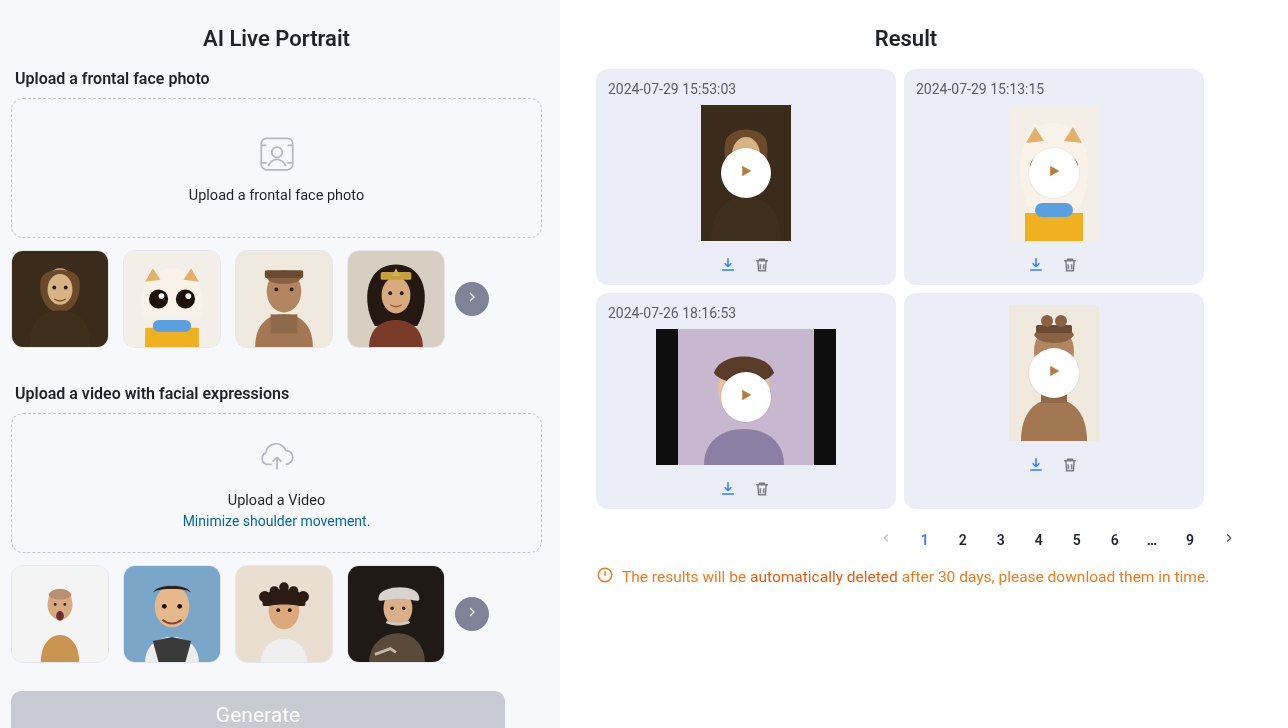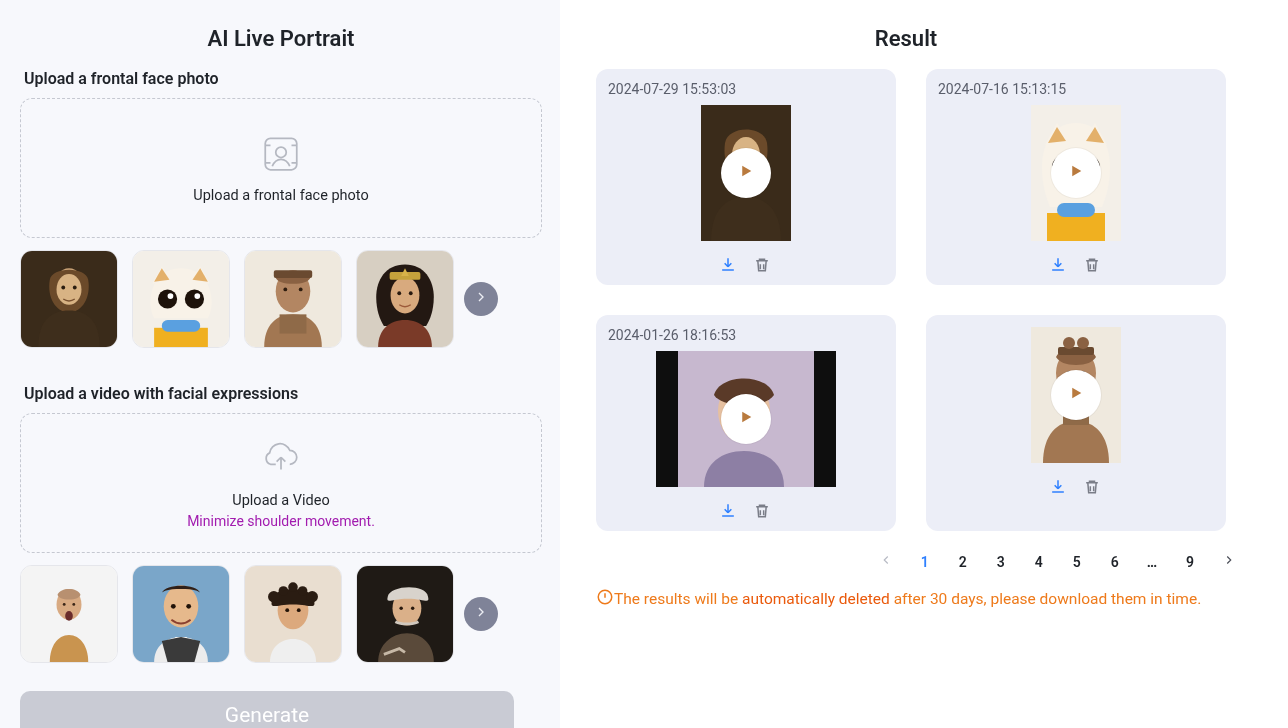--- a/index.html
+++ b/index.html
@@ -11,21 +11,21 @@
   }
   .app {
     display: flex;
     width: 1288px;
     height: 728px;
   }
   
   .panel-left {
     width: 560px;
     background: #f7f8fc;
-    padding: 18px 18px 18px 20px;
+    padding: 18px 18px 18px 11px;
     position: relative;
   }
   .panel-right {
     width: 728px;
     background: #fff;
     padding: 18px 0 30px 36px;
     position: relative;
   }
   .title-left {
     text-align: center;
@@ -54,21 +54,21 @@
     stroke: #b5b8c1;
     fill: none;
   }
   .upload-text {
     font-size: 14.5px;
     color: #1f2329;
     margin-top: 8px;
   }
   .upload-sub {
     font-size: 14px;
-    color: #a21caf;
+    color: #0369a1;
     margin-top: 4px;
   }
   .thumb-row {
     display: flex;
     gap: 14px;
     margin-top: 12px;
     position: relative;
     align-items: center;
   }
   .thumb {
@@ -111,21 +111,21 @@
   .title-right {
     text-align: center;
     font-size: 22px;
     font-weight: 600;
     margin: 8px 0 18px 0;
     width: 620px;
   }
   .results-grid {
     display: grid;
     grid-template-columns: 300px 300px;
-    gap: 30px;
+    gap: 8px;
     width: 512px;
   }
   .result-card {
     background: #eceef7;
     border-radius: 12px;
     padding: 12px 12px 10px 12px;
     display: flex;
     flex-direction: column;
   }
   .result-ts {
@@ -184,20 +184,21 @@
     cursor:pointer;
     min-width:12px;
     text-align:center;
     font-weight:600;
   }
   .pg-item.active { color:#2f80ff; }
   .pg-ellipsis { color:#1f2329; font-weight:700; letter-spacing:1px; cursor:pointer;}
   .warning-row {
     display:flex;
     align-items:center;
+    gap:8px;
     margin-top:18px;
     font-size:15.5px;
     color:#ee7a1b;
     width: 670px;
   }
   .warning-row svg { width:18px; height:18px; stroke:#ee7a1b; fill:none; stroke-width:2; }
   .warning-row .strong { color:#ea5a0c; }
 
   
   .svgfill { width:100%; height:100%; display:block; }
@@ -388,21 +389,21 @@
           <span class="ico ico-dl"><svg viewBox="0 0 24 24">
                 <path d="M12 4v10M12 14l-4-4M12 14l4-4M5 18h14"></path>
               </svg></span>
           <span class="ico ico-del"><svg viewBox="0 0 24 24">
                 <path d="M5 7h14M9 7V5h6v2M7 7l1 12h8l1-12M10 11v6M14 11v6"></path>
               </svg></span>
         </div>
       </div>
 
       <div class="result-card">
-        <div class="result-ts">2024-07-16 15:13:15</div>
+        <div class="result-ts">2024-07-29 15:13:15</div>
         <div class="result-media portrait">
           <svg class="thumb-bg" viewBox="0 0 90 136">
               <rect width="90" height="136" fill="#f3efe8"></rect>
               <path d="M45 18c-24 0-34 22-34 44 0 18 4 30 8 40h52c4-10 8-22 8-40 0-22-10-44-34-44z" fill="#f8f2e8"></path>
               <path d="M14 40l12-22 12 18z" fill="#f8f2e8"></path>
               <path d="M76 40l-12-22-12 18z" fill="#f8f2e8"></path>
               <path d="M17 38l9-16 9 14z" fill="#e3b06a"></path>
               <path d="M73 38l-9-16-9 14z" fill="#e3b06a"></path>
               <circle cx="32" cy="62" r="11" fill="#1d120a"></circle>
               <circle cx="58" cy="62" r="11" fill="#1d120a"></circle>
@@ -421,21 +422,21 @@
           <span class="ico ico-dl"><svg viewBox="0 0 24 24">
                 <path d="M12 4v10M12 14l-4-4M12 14l4-4M5 18h14"></path>
               </svg></span>
           <span class="ico ico-del"><svg viewBox="0 0 24 24">
                 <path d="M5 7h14M9 7V5h6v2M7 7l1 12h8l1-12M10 11v6M14 11v6"></path>
               </svg></span>
         </div>
       </div>
 
       <div class="result-card">
-        <div class="result-ts">2024-01-26 18:16:53</div>
+        <div class="result-ts">2024-07-26 18:16:53</div>
         <div class="result-media landscape">
           <svg class="thumb-bg" viewBox="0 0 180 136">
               <rect width="180" height="136" fill="#0e0e0e"></rect>
               <rect x="22" width="136" height="136" fill="#c7b8cf"></rect>
               <ellipse cx="88" cy="60" rx="26" ry="32" fill="#e6c0a0"></ellipse>
               <path d="M58 44c6-22 54-22 60 0-4 6-14 10-30 10s-26-4-30-10z" fill="#5a3a28"></path>
               <circle cx="78" cy="58" r="3" fill="#2a180e"></circle>
               <circle cx="98" cy="58" r="3" fill="#2a180e"></circle>
               <path d="M80 78q8 6 16 0" stroke="#a24b3a" stroke-width="2" fill="none"></path>
               <path d="M48 136c0-24 18-36 40-36s40 12 40 36z" fill="#8d7fa4"></path>

